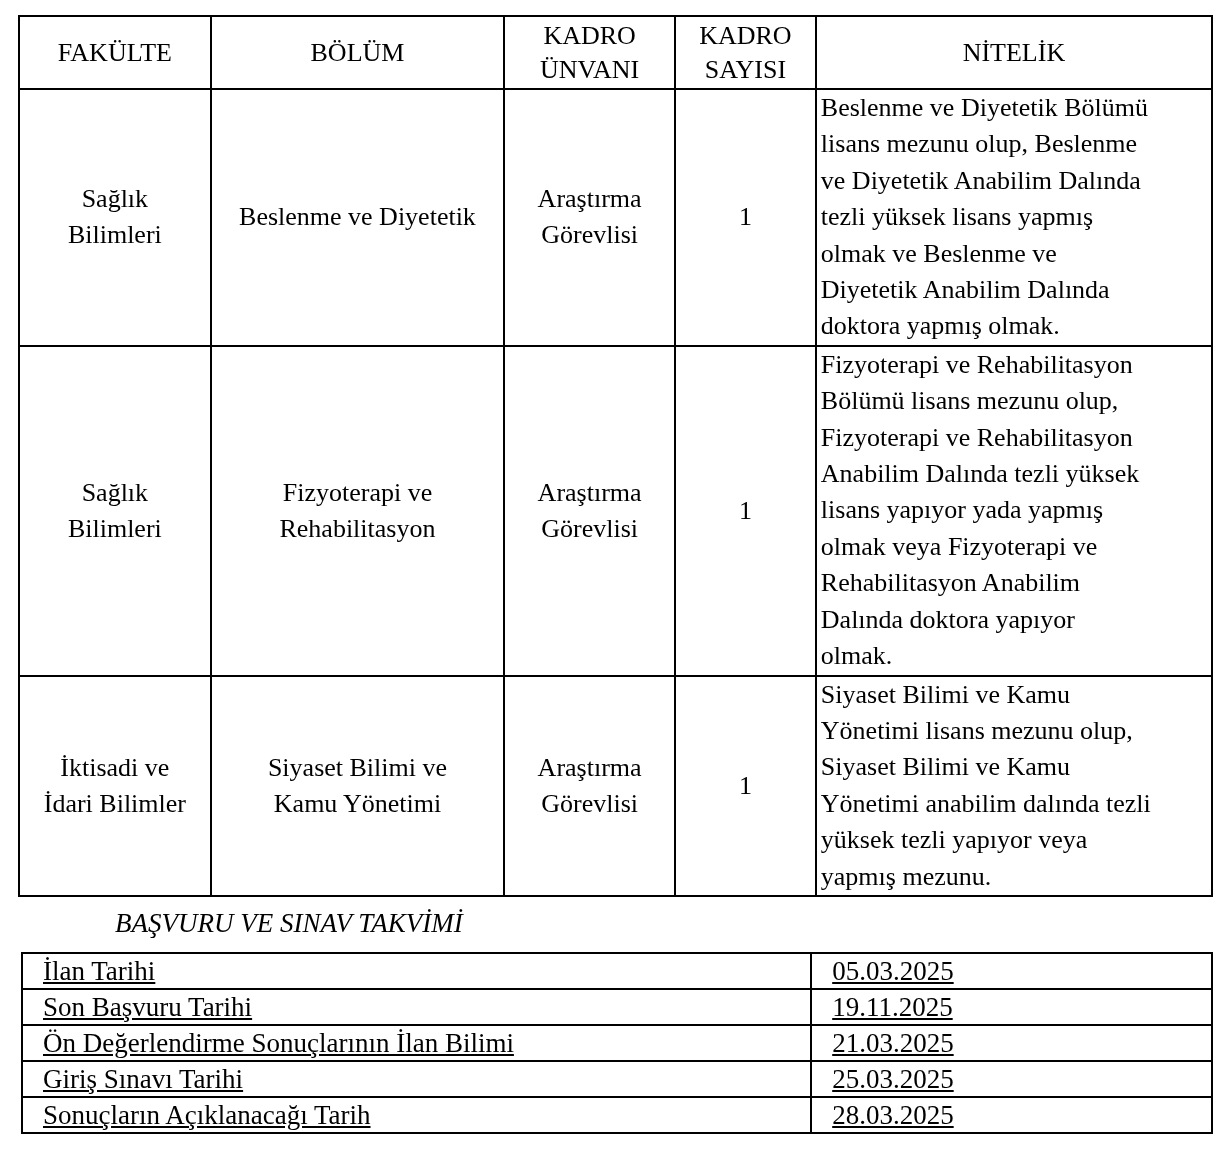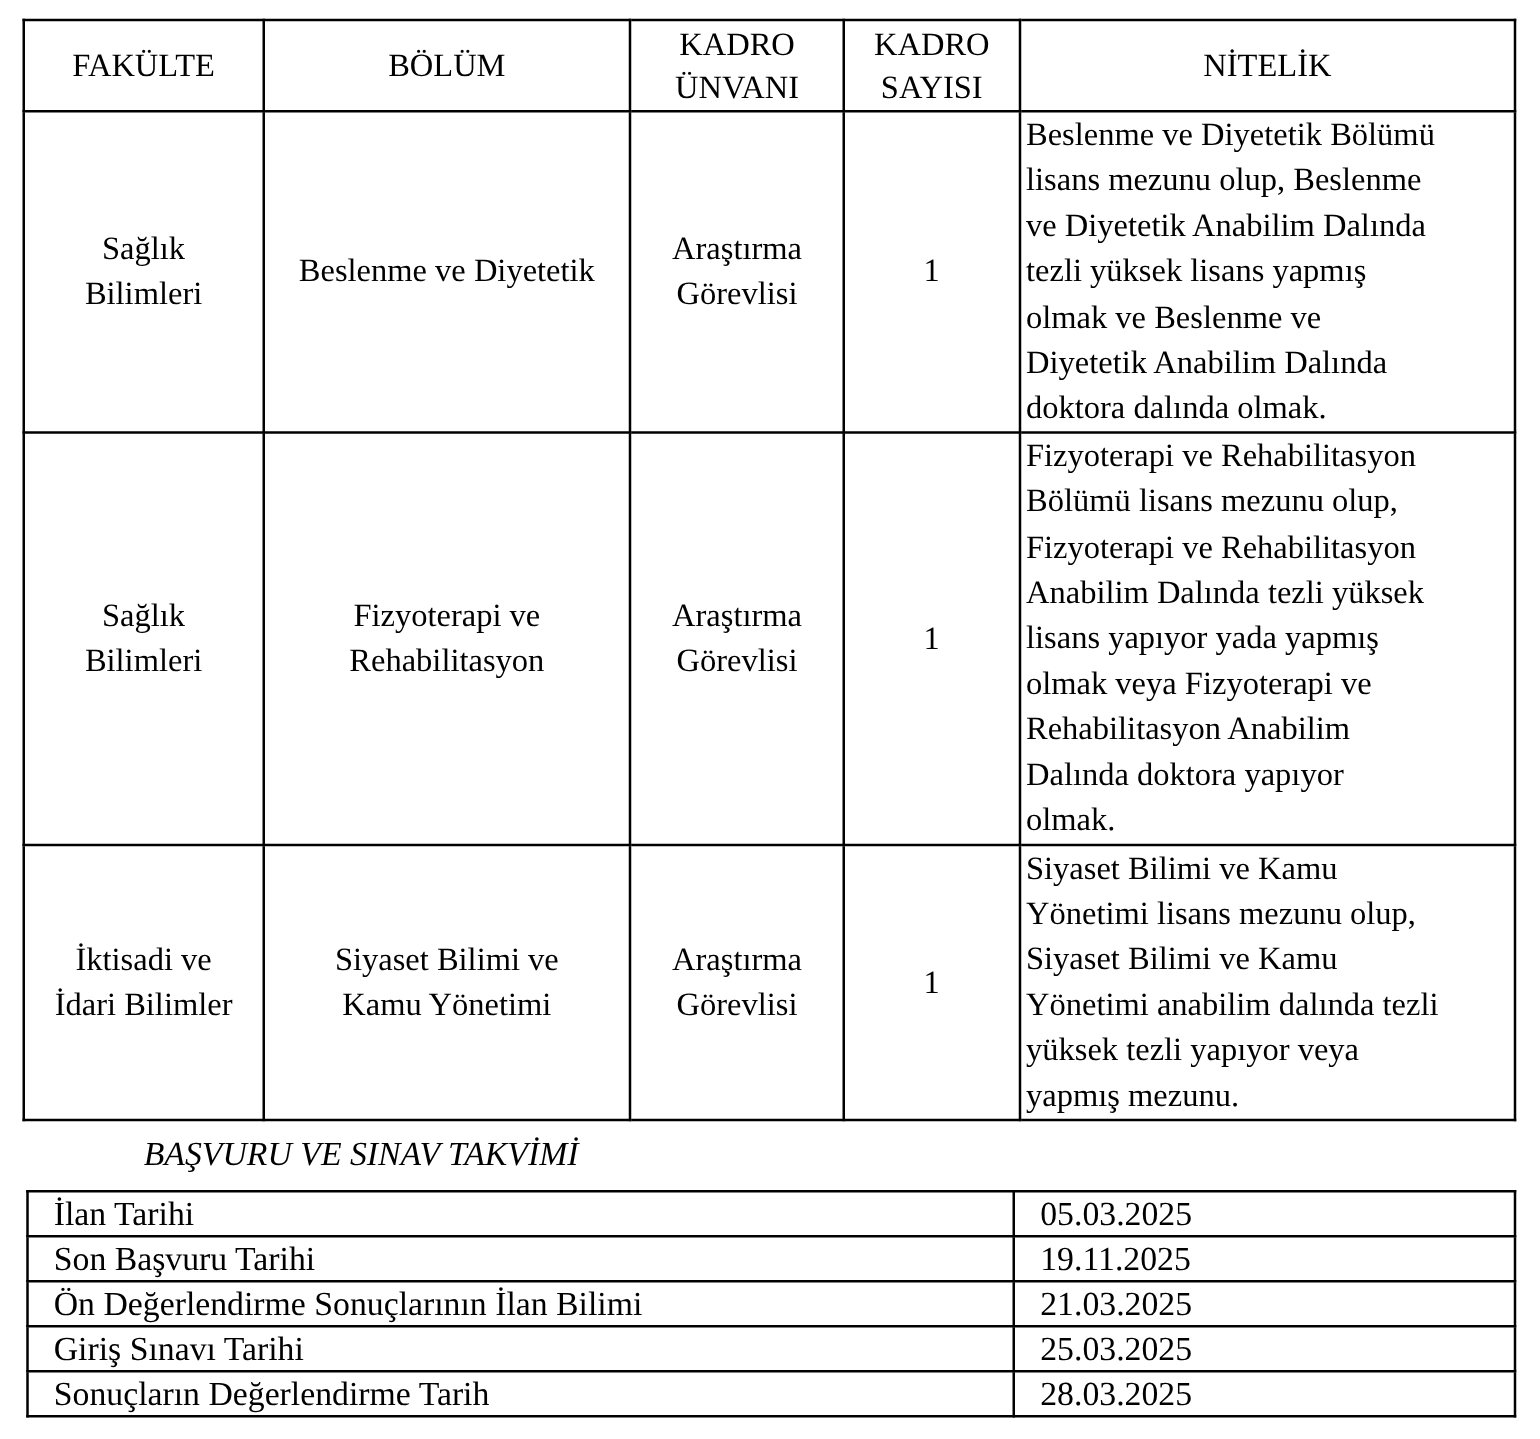--- a/index.html
+++ b/index.html
@@ -41,20 +41,21 @@
     width: 1192px;
     font-size: 27px;
   }
   .cal-table td {
     border: 2px solid #000;
     height: 34px;
     line-height: 34px;
     padding: 0 0 0 20px;
     vertical-align: middle;
     white-space: nowrap;
+    text-decoration: underline;
   }
   .cal-table td.label { width: 787px; }
   .cal-table td.date { width: 396px; }
 </style>
 </head>
 <body>
 
 <table class="main-table">
   <thead>
     <tr>
@@ -71,21 +72,21 @@
       <td class="center"><span>Beslenme ve Diyetetik</span></td>
       <td class="center"><span>Araştırma</span><br><span>Görevlisi</span></td>
       <td class="center"><span>1</span></td>
       <td class="nitelik">
         <div>Beslenme ve Diyetetik Bölümü</div>
         <div>lisans mezunu olup, Beslenme</div>
         <div>ve Diyetetik Anabilim Dalında</div>
         <div>tezli yüksek lisans yapmış</div>
         <div>olmak ve Beslenme ve</div>
         <div>Diyetetik Anabilim Dalında</div>
-        <div>doktora dalında olmak.</div>
+        <div>doktora yapmış olmak.</div>
       </td>
     </tr>
     <tr class="r2">
       <td class="center"><span>Sağlık</span><br><span>Bilimleri</span></td>
       <td class="center"><span>Fizyoterapi ve</span><br><span>Rehabilitasyon</span></td>
       <td class="center"><span>Araştırma</span><br><span>Görevlisi</span></td>
       <td class="center"><span>1</span></td>
       <td class="nitelik">
         <div>Fizyoterapi ve Rehabilitasyon</div>
         <div>Bölümü lisans mezunu olup,</div>
@@ -129,17 +130,17 @@
     </tr>
     <tr>
       <td class="label">Ön Değerlendirme Sonuçlarının İlan Bilimi</td>
       <td class="date">21.03.2025</td>
     </tr>
     <tr>
       <td class="label">Giriş Sınavı Tarihi</td>
       <td class="date">25.03.2025</td>
     </tr>
     <tr>
-      <td class="label">Sonuçların Değerlendirme Tarih</td>
+      <td class="label">Sonuçların Açıklanacağı Tarih</td>
       <td class="date">28.03.2025</td>
     </tr>
   </tbody>
 </table>
 
 </body></html>

